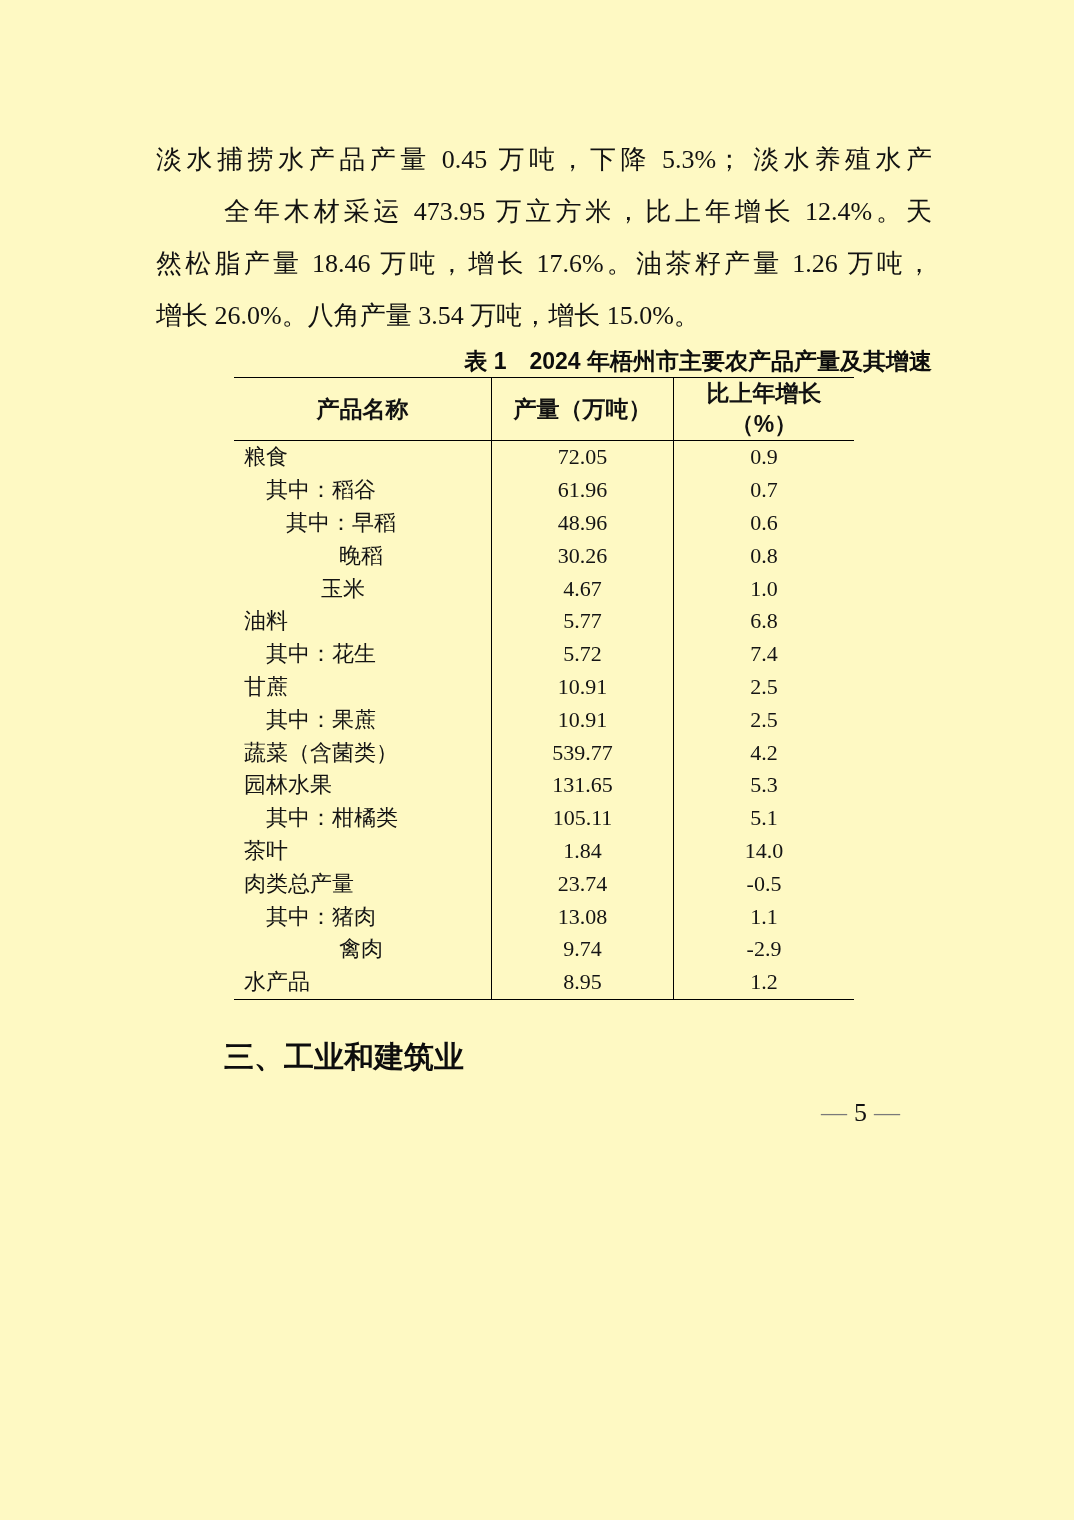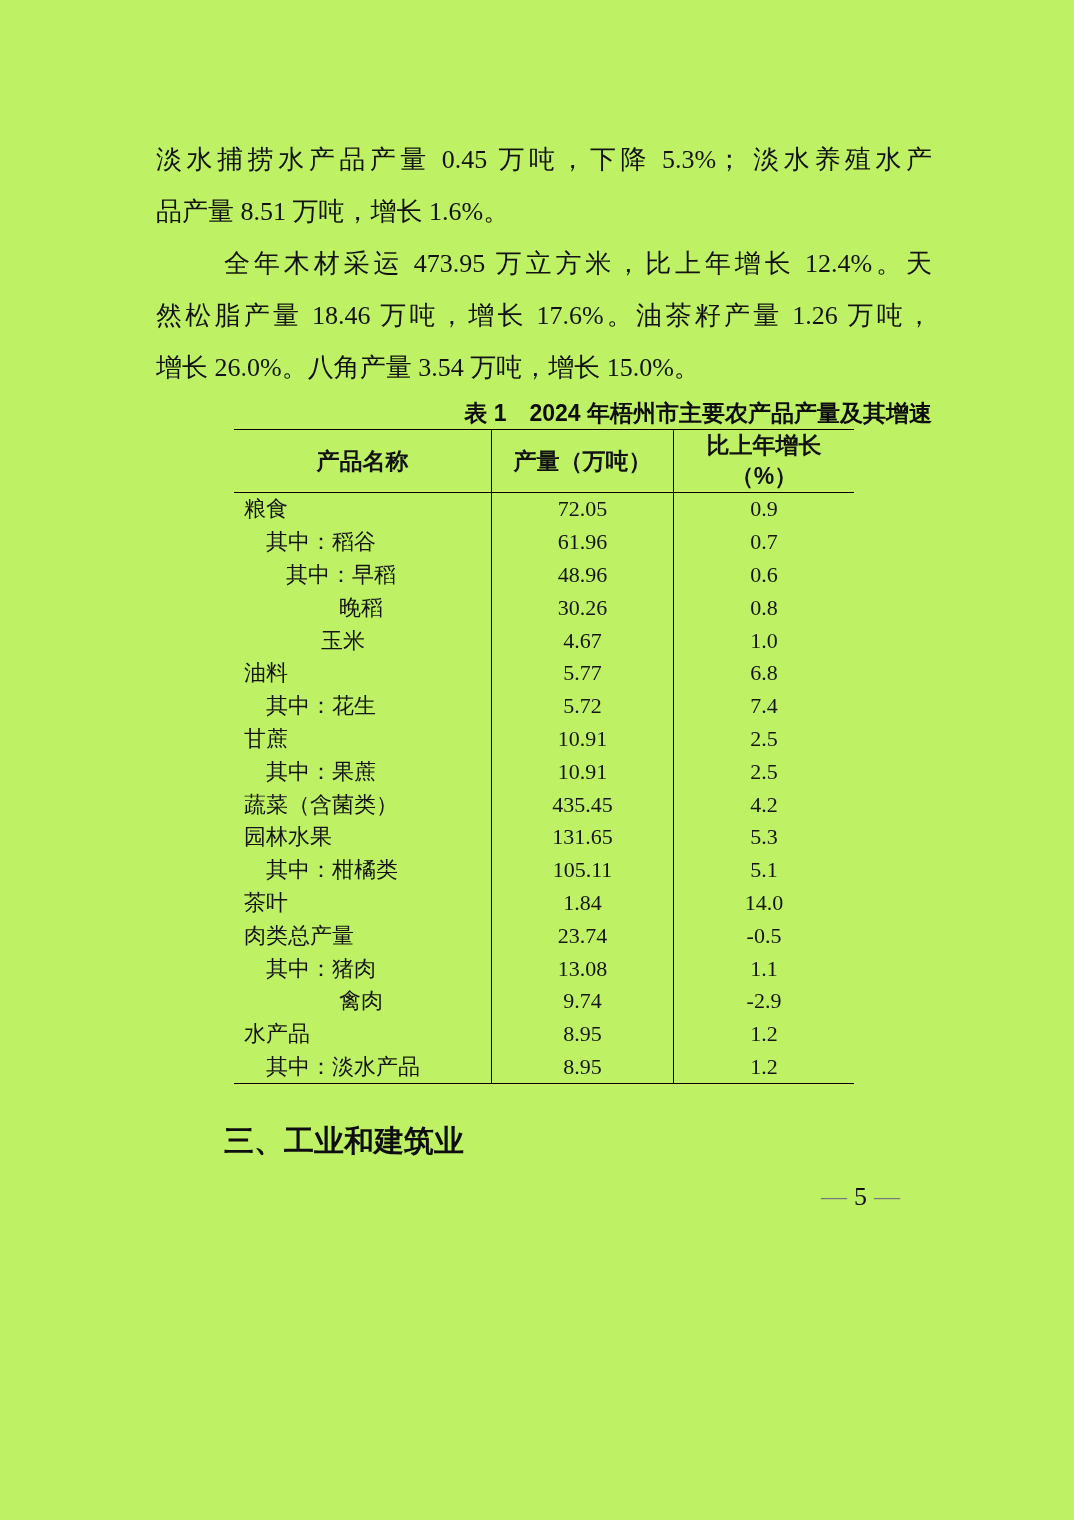--- a/index.html
+++ b/index.html
@@ -1,19 +1,19 @@
 <!DOCTYPE html>
 <html><head>
 <meta charset="utf-8">
 <style>
   html,body { margin:0; padding:0; background:#ffffff; }
   .page {
     position:relative;
     width:1074px; height:1520px;
-    background:#bef264;
+    background:#fef9c3;
     color:#121212;
     overflow:hidden;
     font-family:"Liberation Serif","DejaVu Serif",serif;
   }
   .content { padding:134px 142px 0 156px; }
 
   
   .par { margin:0; }
   .line {
     font-size:26px;
@@ -93,21 +93,20 @@
   .pagenum .dash { color:#7a7a7a; margin:0 7px; }
 </style>
 </head>
 <body>
 
 <div class="page">
   <div class="content">
 
     <div class="par">
       <div class="line j">淡水捕捞水产品产量 0.45 万吨，下降 5.3%； 淡水养殖水产</div>
-      <div class="line">品产量 8.51 万吨，增长 1.6%。</div>
     </div>
 
     <div class="par">
       <div class="line j ind">全年木材采运 473.95 万立方米，比上年增长 12.4%。天</div>
       <div class="line j">然松脂产量 18.46 万吨，增长 17.6%。油茶籽产量 1.26 万吨，</div>
       <div class="line">增长 26.0%。八角产量 3.54 万吨，增长 15.0%。</div>
     </div>
 
     <div class="tablewrap">
       <div class="tabletitle">表 1　2024 年梧州市主要农产品产量及其增速</div>
@@ -160,21 +159,21 @@
               <td class="c2">10.91</td>
               <td class="c3">2.5</td>
             </tr>
             <tr>
               <td class="c1 ind1">其中：果蔗</td>
               <td class="c2">10.91</td>
               <td class="c3">2.5</td>
             </tr>
             <tr>
               <td class="c1 ind0">蔬菜（含菌类）</td>
-              <td class="c2">435.45</td>
+              <td class="c2">539.77</td>
               <td class="c3">4.2</td>
             </tr>
             <tr>
               <td class="c1 ind0">园林水果</td>
               <td class="c2">131.65</td>
               <td class="c3">5.3</td>
             </tr>
             <tr>
               <td class="c1 ind1">其中：柑橘类</td>
               <td class="c2">105.11</td>
@@ -198,25 +197,20 @@
             <tr>
               <td class="c1 ind4">禽肉</td>
               <td class="c2">9.74</td>
               <td class="c3">-2.9</td>
             </tr>
             <tr>
               <td class="c1 ind0">水产品</td>
               <td class="c2">8.95</td>
               <td class="c3">1.2</td>
             </tr>
-            <tr>
-              <td class="c1 ind1">其中：淡水产品</td>
-              <td class="c2">8.95</td>
-              <td class="c3">1.2</td>
-            </tr>
           </tbody>
       </table>
     </div>
 
     <div class="heading">三、工业和建筑业</div>
 
 
     <div class="pagenum">
       <span class="dash">—</span><span>5</span><span class="dash">—</span>
     </div>

